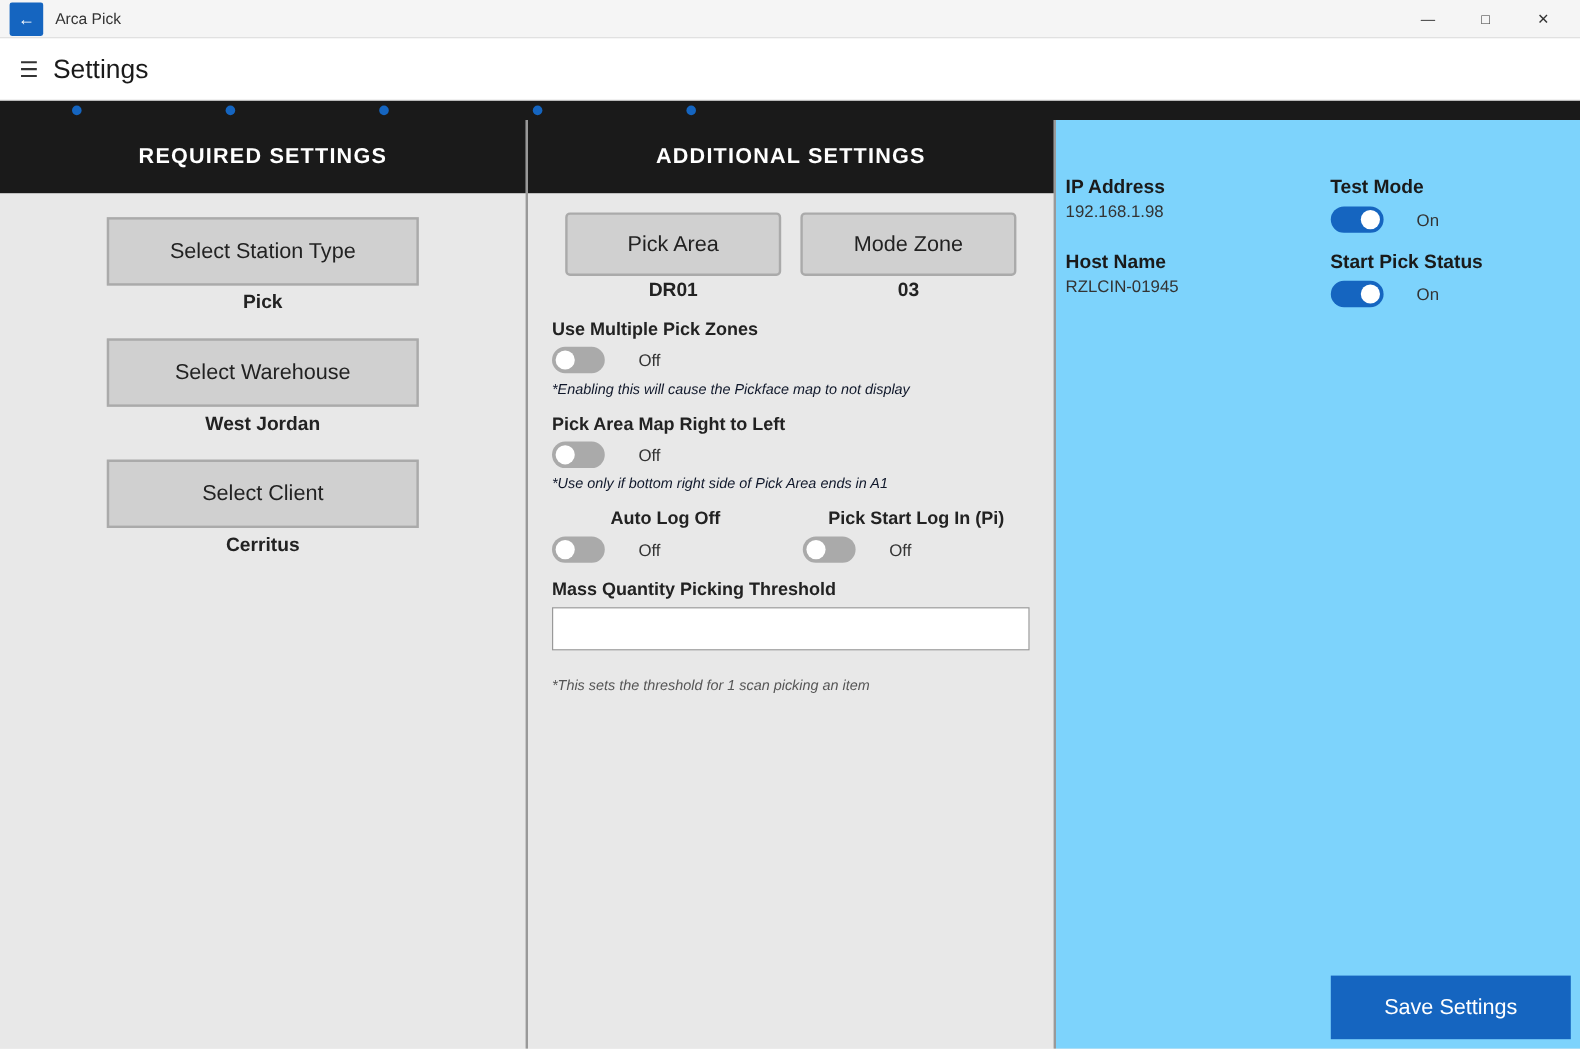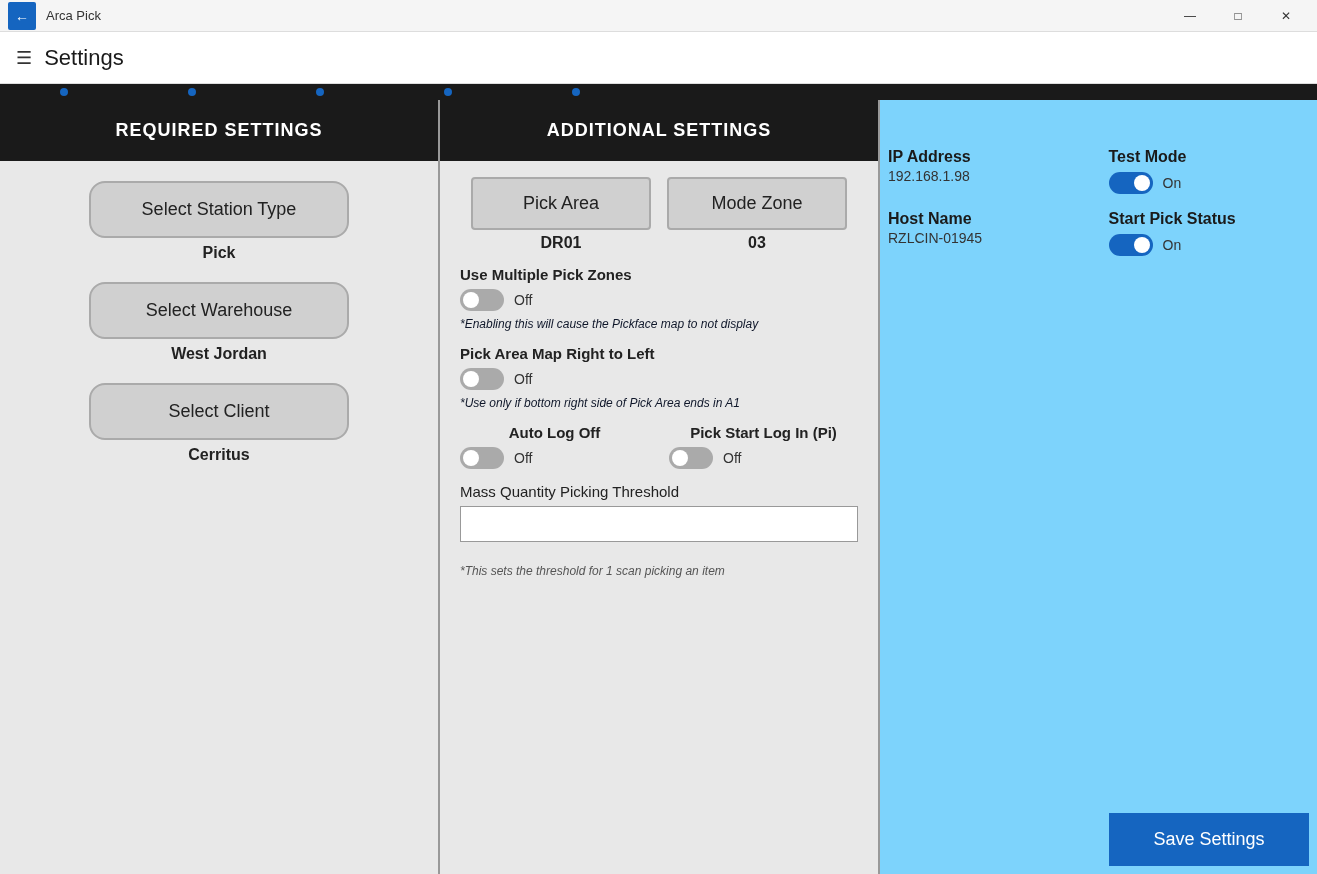--- a/index.html
+++ b/index.html
@@ -120,21 +120,21 @@
     
     .setting-item {
       display: flex;
       flex-direction: column;
       align-items: center;
       gap: 6px;
     }
     .setting-btn {
       background: #d0d0d0;
       border: 2px solid #aaa;
-      border-radius: 16px;
+      border-radius: 0;
       padding: 16px 40px;
       font-size: 18px;
       color: #222;
       cursor: pointer;
       width: 260px;
       text-align: center;
     }
     .setting-value {
       font-size: 16px;
       font-weight: bold;
@@ -194,21 +194,21 @@
       gap: 6px;
     }
     .toggle-label {
       font-size: 15px;
       font-weight: bold;
       color: #222;
     }
     .toggle-row {
       display: flex;
       align-items: center;
-      gap: 10px;
+      gap: 28px;
     }
     .toggle-note {
       font-size: 12px;
       color: #0f172a;
       font-style: italic;
     }
 
     
     .toggle-switch {
       position: relative;
@@ -253,21 +253,21 @@
     }
 
     
     .threshold-section {
       display: flex;
       flex-direction: column;
       gap: 6px;
     }
     .threshold-label {
       font-size: 15px;
-      font-weight: normal;
+      font-weight: bold;
       color: #222;
     }
     .threshold-input {
       width: 100%;
       height: 36px;
       border: 1px solid #999;
       background: white;
       padding: 4px 8px;
       font-size: 14px;
     }

